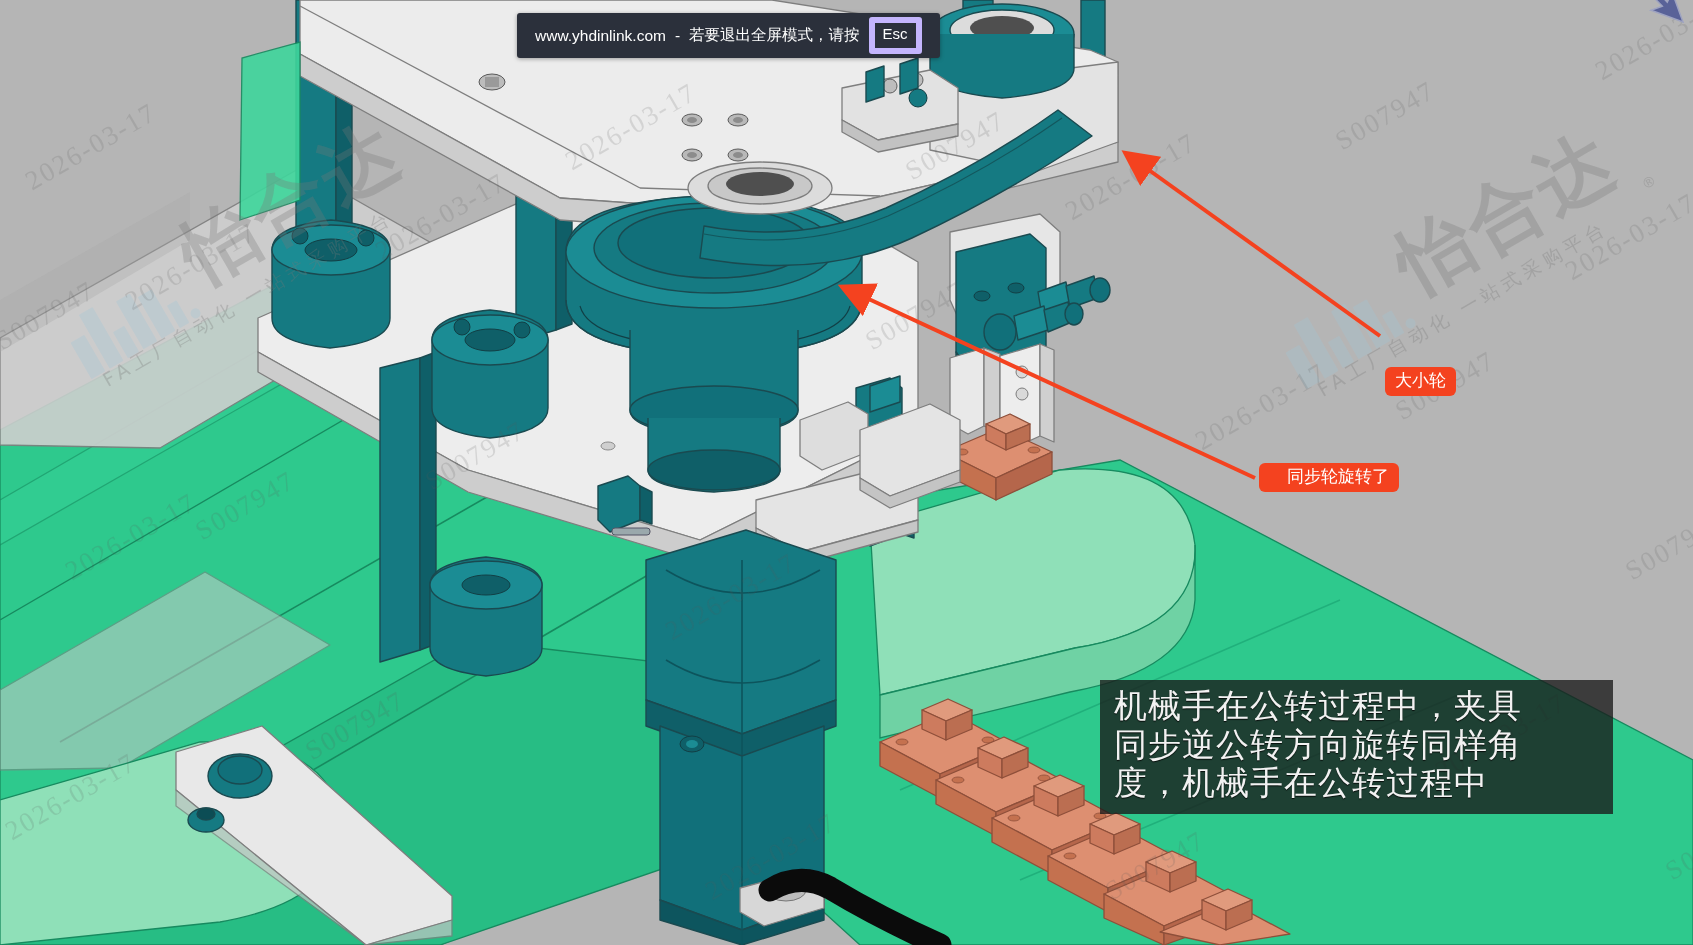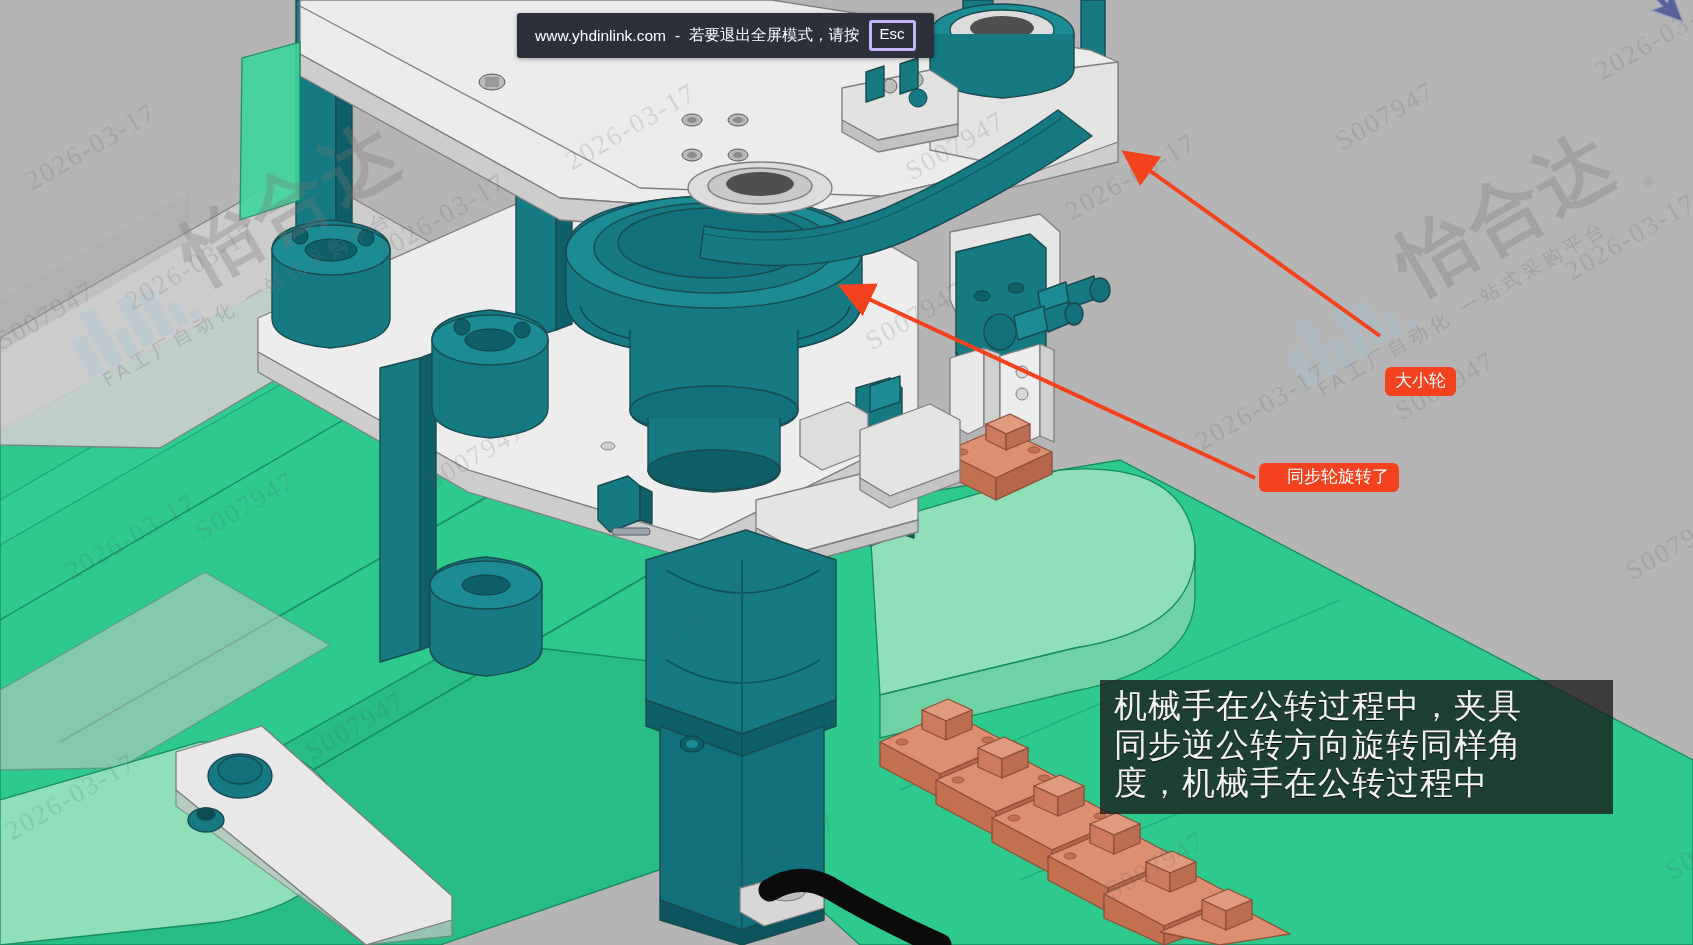--- a/index.html
+++ b/index.html
@@ -25,21 +25,21 @@
   
   #fs-toast{
     position:absolute;left:517px;top:13px;height:45px;
     background:#2b303b;color:#ffffff;
     display:flex;align-items:center;gap:9px;
     padding:0 18px;border-radius:3px;
     font-size:15.5px;z-index:60;box-shadow:0 1px 4px rgba(0,0,0,.35);
   }
   #fs-toast .url{color:#ffffff;}
   #fs-toast .kbd{
-    border:3px solid #c4b5fd;border-radius:3px;
+    border:6px solid #c4b5fd;border-radius:3px;
     padding:1px 8px 3px;font-size:15px;line-height:1.35;
     display:inline-block;color:#fff;
   }
 
   
   .anno{
     position:absolute;background:#f4421f;color:#fff;
     border-radius:6px;padding:5px 10px 7px;
     font-size:17px;line-height:1;white-space:nowrap;z-index:50;
     font-family:"DejaVu Sans",sans-serif;

